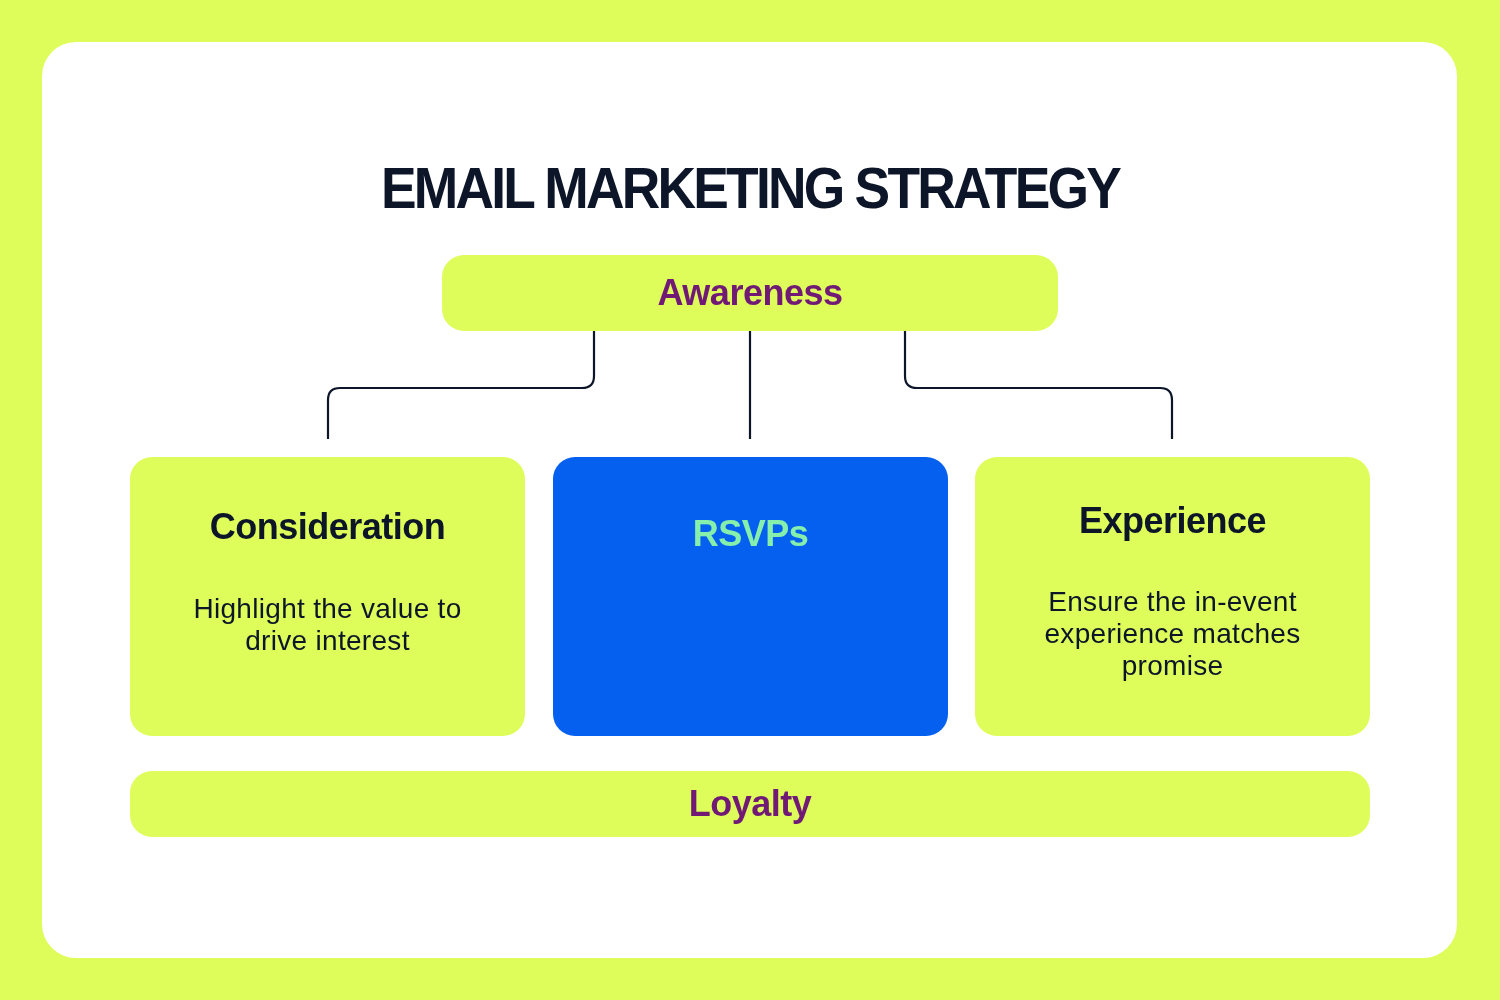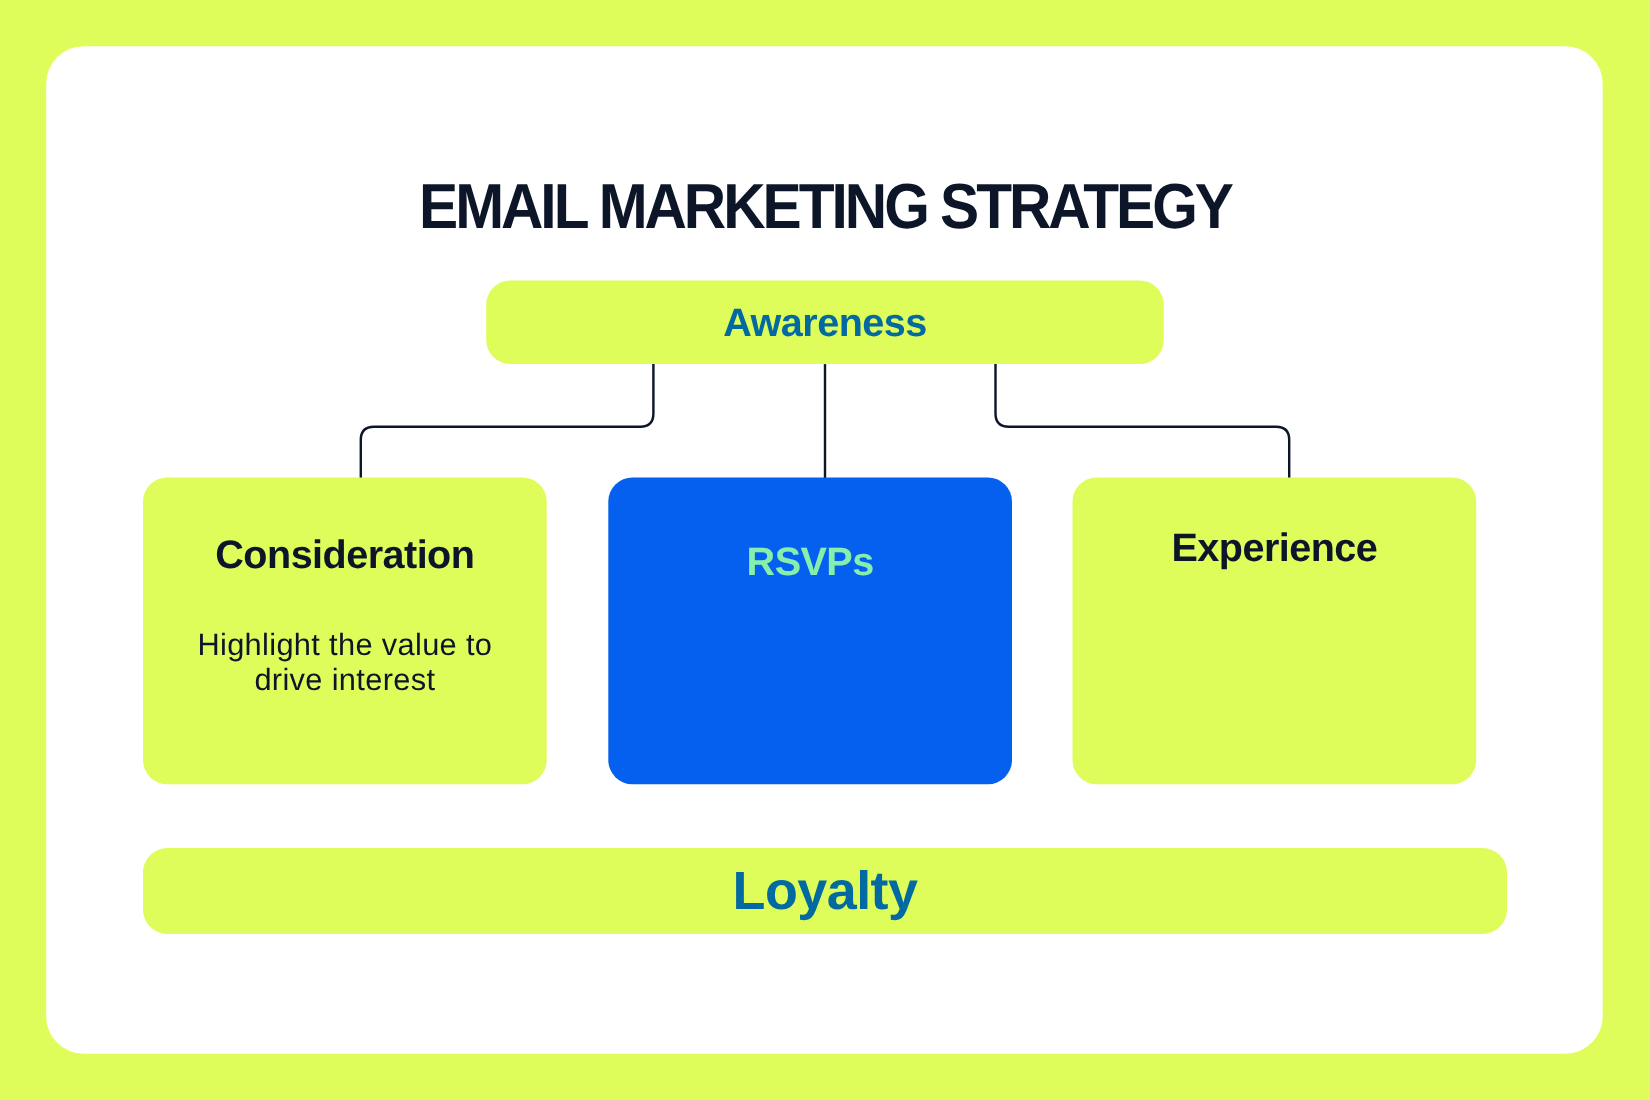--- a/index.html
+++ b/index.html
@@ -18,26 +18,26 @@
       position: absolute; left: 0; top: 150px; width: 1500px;
       text-align: center;
       font-family: "Liberation Sans", sans-serif;
       font-weight: 700; font-size: 58px; letter-spacing: -3px;
       color: #0C1628; line-height: 75px;
       transform: scaleX(0.92);
     }
     .pill {
       position: absolute; background: #DEFD5A;
       display: flex; align-items: center; justify-content: center;
-      color: #0369a1; font-weight: 700;
+      color: #701a75; font-weight: 700;
     }
     .awareness { left: 442px; top: 255px; width: 616px; height: 76px; border-radius: 22px; font-size: 36px; letter-spacing: -0.5px; }
-    .loyalty { left: 130px; top: 771px; width: 1240px; height: 78px; border-radius: 22px; font-size: 49px; letter-spacing: -0.5px; }
+    .loyalty { left: 130px; top: 771px; width: 1240px; height: 66px; border-radius: 22px; font-size: 36px; letter-spacing: -0.5px; }
     .card {
-      position: absolute; top: 434px; width: 367px; height: 279px;
+      position: absolute; top: 457px; width: 395px; height: 279px;
       border-radius: 22px; background: #DEFD5A; color: #0C1628;
       text-align: center; box-sizing: border-box;
     }
     .card.blue { background: #0560F0; color: #86efac; }
     .card-title {
       position: absolute; left: 0; width: 100%;
       font-weight: 700; font-size: 36px; letter-spacing: -0.5px; line-height: 44px;
     }
     .card-desc {
       position: absolute; left: 30px; right: 30px;
@@ -75,17 +75,18 @@
   <div class="card-title">Consideration</div>
   <div class="card-desc">Highlight the value to drive interest</div>
 </div>
 
 <div class="card c2 blue">
   <div class="card-title">RSVPs</div>
 </div>
 
 <div class="card c3">
   <div class="card-title">Experience</div>
+  <div class="card-desc">Ensure the in-event experience matches promise</div>
 </div>
 
 <div class="pill loyalty">
   <span>Loyalty</span>
 </div>
 
 </body></html>

